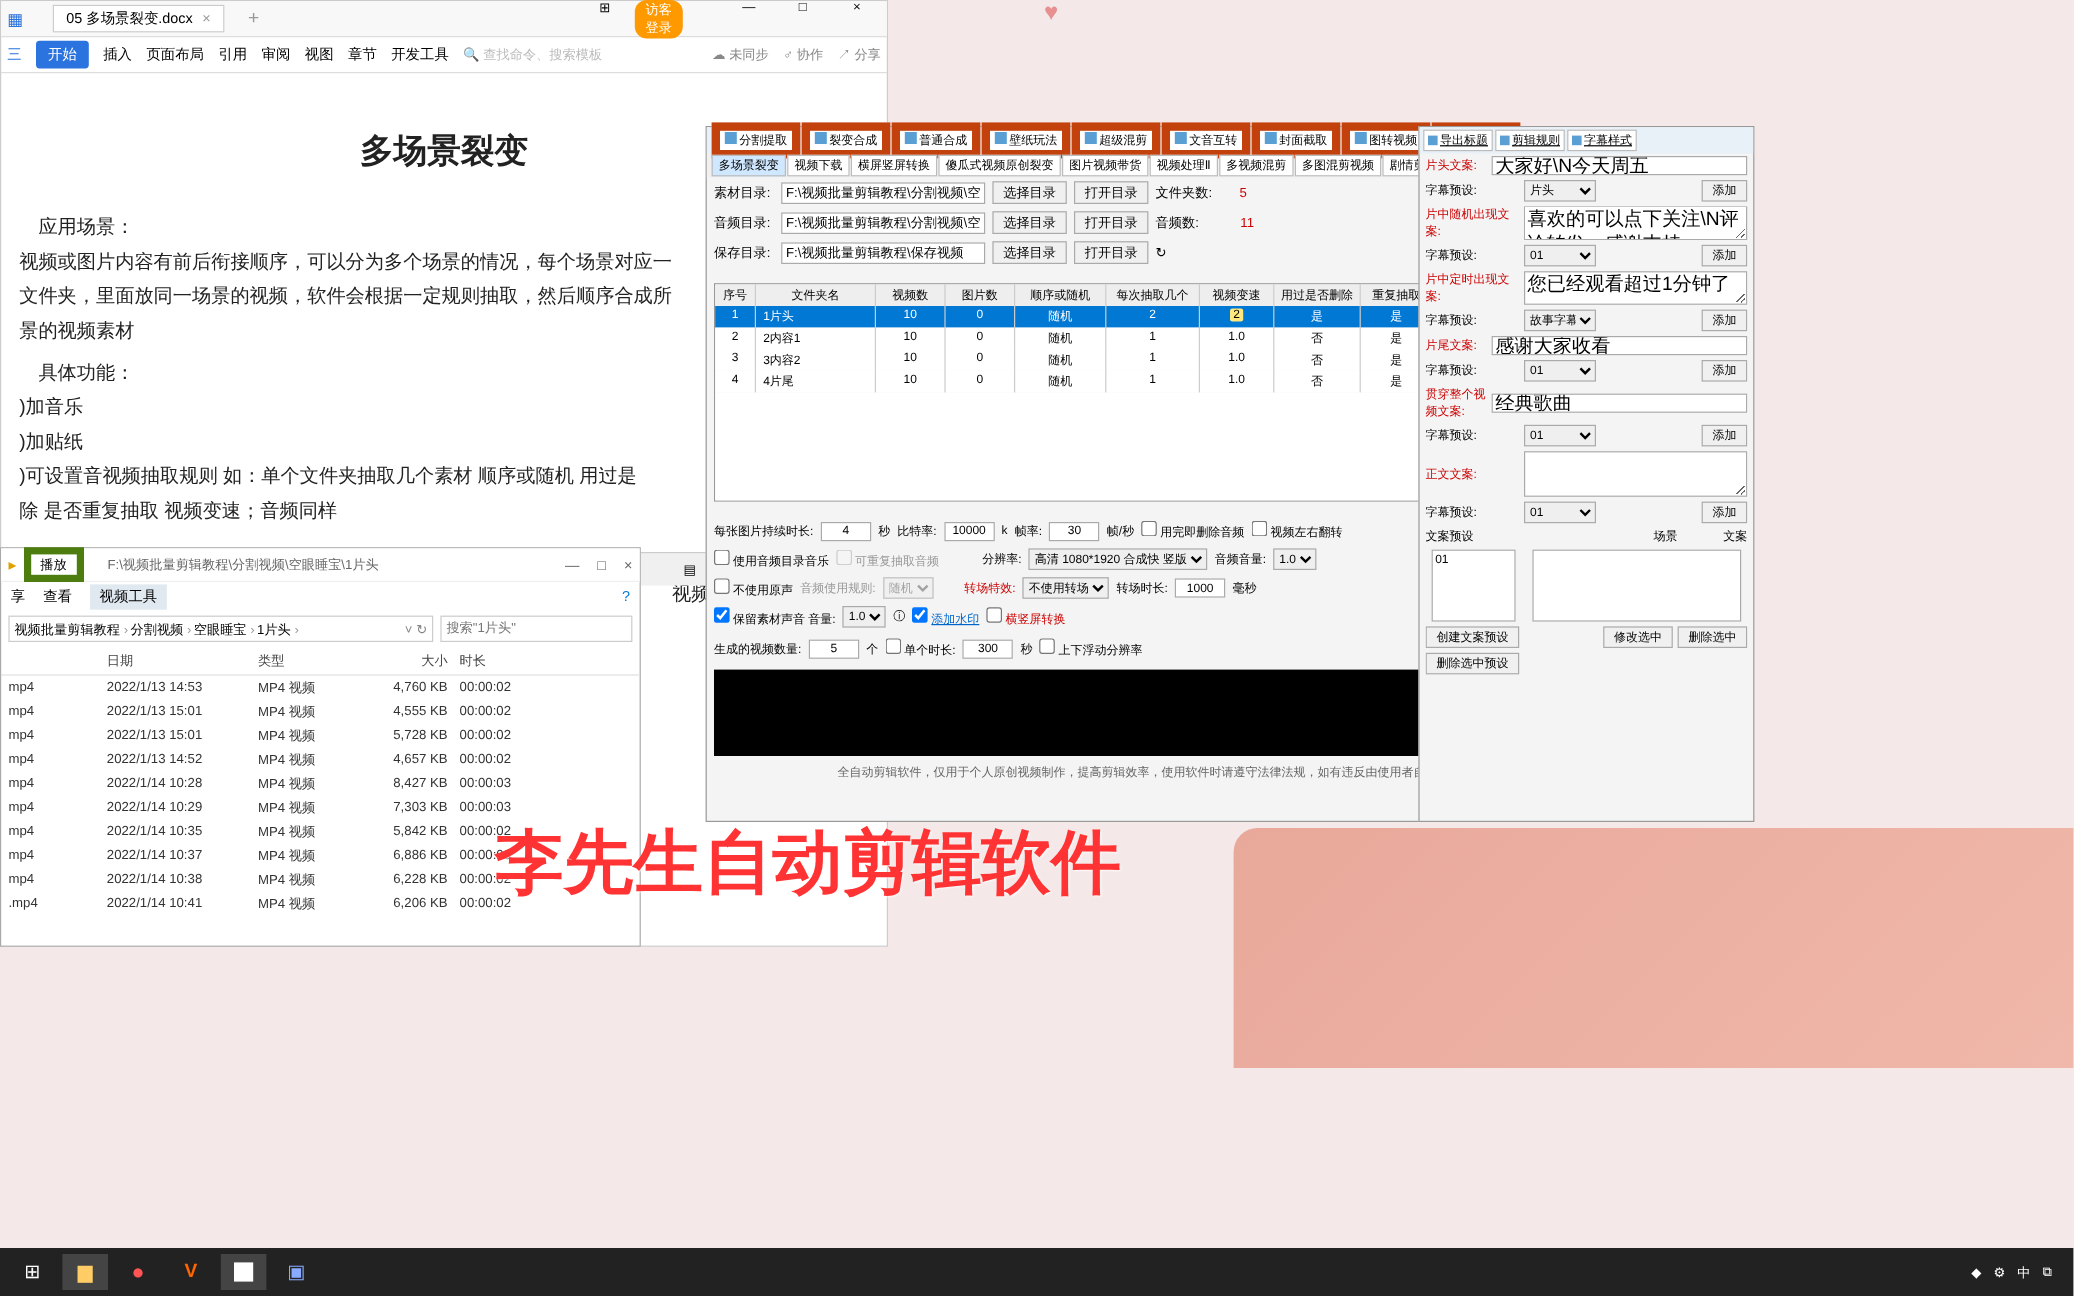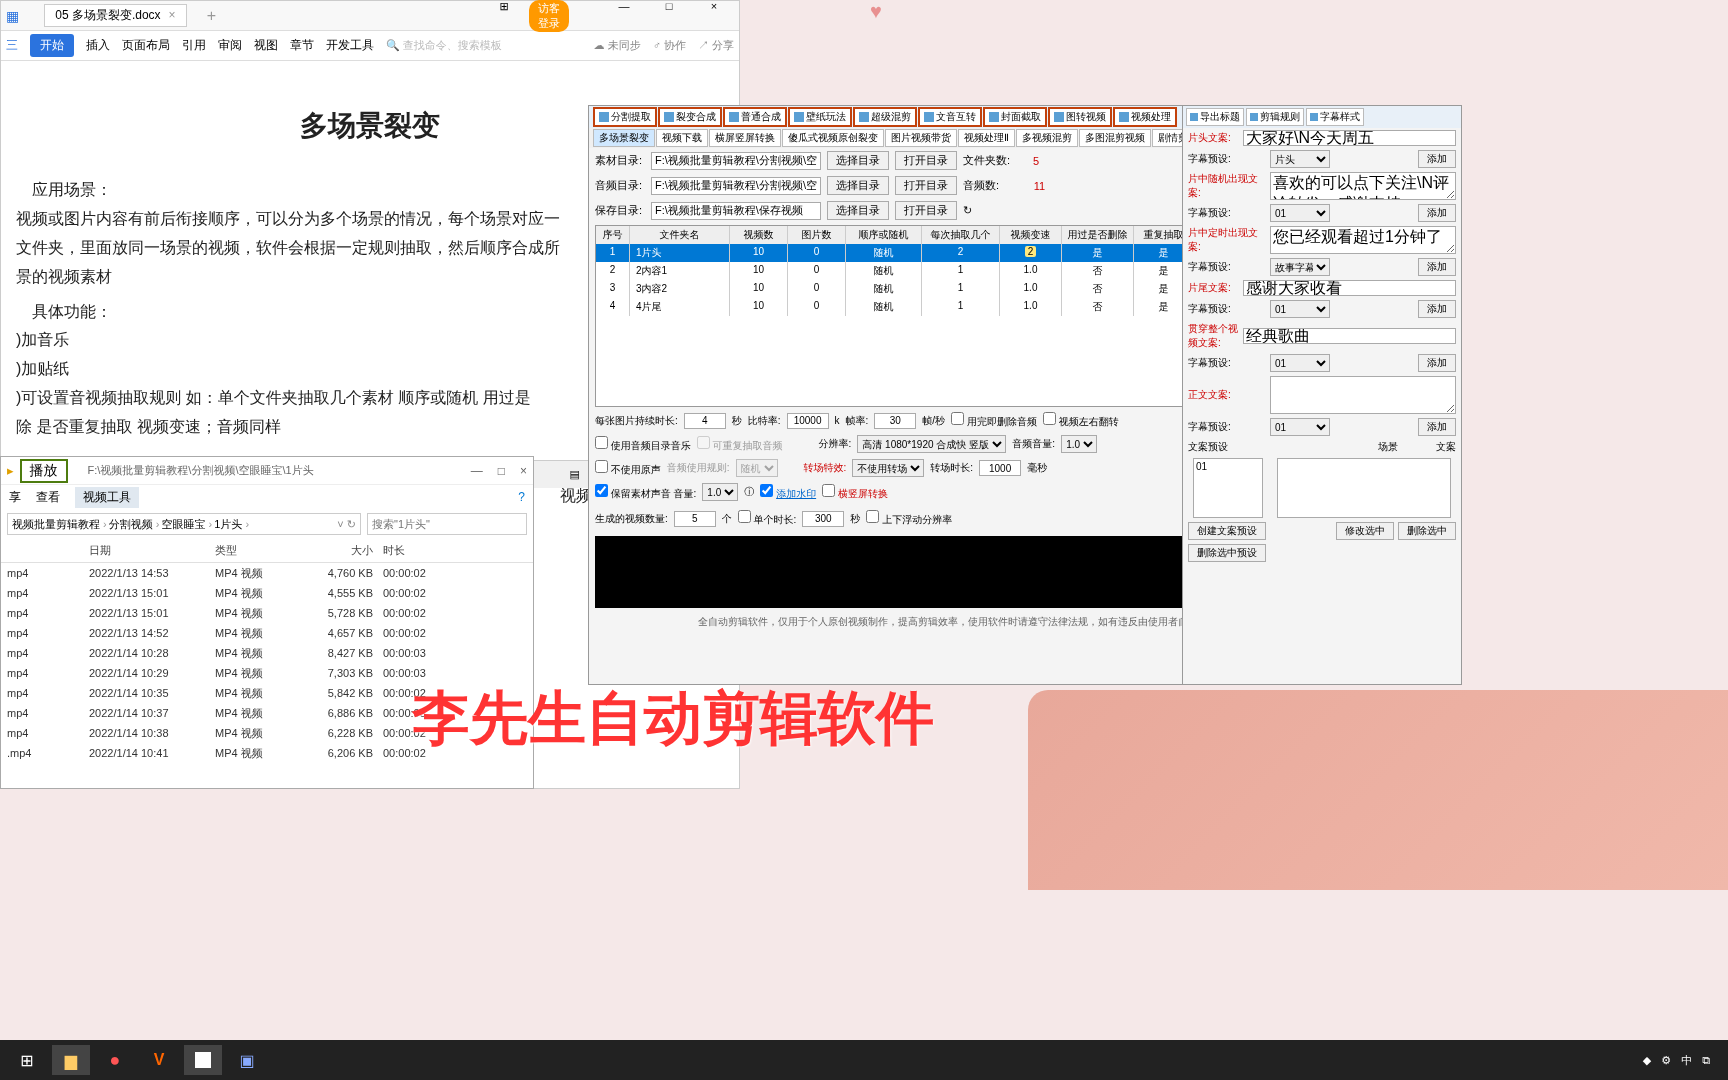--- a/index.html
+++ b/index.html
@@ -27,46 +27,46 @@
 .fexp-addr { height:30px; display:flex; align-items:center; padding:0 6px; gap:6px; }
 .fexp-bc { flex:1; border:1px solid #ccc; height:22px; display:flex; align-items:center; padding:0 4px; font-size:11px; gap:2px; }
 .fexp-bc span:after { content:" › "; color:#999; }
 .fexp-bc span:last-child:after { content:""; }
 .fexp-srch { width:160px; border:1px solid #ccc; height:22px; font-size:11px; padding:0 4px; color:#888; }
 .fexp-cols { display:flex; height:24px; align-items:center; border-bottom:1px solid #e0e0e0; font-size:11px; color:#444; }
 .fc-name{width:88px;padding-left:6px}.fc-date{width:126px}.fc-type{width:96px}.fc-size{width:72px;text-align:right;padding-right:10px}.fc-dur{width:80px}
 .fexp-row { display:flex; height:20px; align-items:center; font-size:11px; color:#333; }
 .editor { position:absolute; left:588px; top:105px; width:790px; height:580px; background:#f4f4f4; border:1px solid #999; font-size:11px; }
 .e-top { height:22px; background:#e8f0f8; display:flex; align-items:center; padding:0 4px; gap:1px; }
-.e-top .t { background:#fff; border:2px solid #c2410c; padding:1px 4px; font-size:10px; display:flex; align-items:center; gap:2px; }
+.e-top .t { background:#fff; border:7px solid #c2410c; padding:1px 4px; font-size:10px; display:flex; gap:2px; }
 .e-top .ico { width:10px; height:10px; background:#5a9fd4; display:inline-block; }
 .e-sub { height:20px; background:#f0f0f0; display:flex; align-items:center; padding:0 4px; gap:1px; font-size:10px; }
 .e-sub .s { border:1px solid #bbb; padding:1px 5px; background:#fff; }
 .e-sub .s.act { background:#d0e8ff; }
 .e-row { display:flex; align-items:center; padding:3px 6px; gap:6px; }
 .e-lbl { width:50px; font-size:11px; }
 .e-inp { border:1px solid #aaa; height:18px; padding:0 3px; font-size:11px; flex:1; background:#fff; }
 .e-btn { border:1px solid #aaa; background:#f0f0f0; padding:1px 8px; font-size:11px; }
-.e-tbl { margin:2px 6px; border:1px solid #999; }
+.e-tbl { margin:13px 6px; border:1px solid #999; }
 .e-th { display:flex; background:#eee; font-size:10px; }
 .e-th div,.e-td div { border-right:1px solid #ccc; padding:2px 0; text-align:center; }
 .e-td { display:flex; font-size:10px; background:#fff; }
 .e-td.sel { background:#0078d4; color:#fff; }
 .e-td .hl { background:#ffe97f; color:#000; border-radius:2px; padding:0 3px; }
 .ec0{width:34px}.ec1{width:100px;text-align:left;padding-left:6px}.ec2{width:58px}.ec3{width:58px}.ec4{width:76px}.ec5{width:78px}.ec6{width:62px}.ec7{width:72px}.ec8{width:60px}
 .e-opts { padding:3px 6px; font-size:10px; display:flex; flex-wrap:wrap; gap:6px; align-items:center; }
 .e-opts input[type=text]{ width:42px; border:1px solid #aaa; height:16px; font-size:10px; text-align:center; }
 .e-opts select{ border:1px solid #aaa; height:18px; font-size:10px; }
 .e-log { margin:3px 6px; height:72px; background:#000; position:relative; }
 .e-log .clr { position:absolute; right:2px; top:2px; background:#eee; border:1px solid #999; font-size:10px; padding:1px 6px; }
 .e-bigbtn { border:1px solid #888; background:linear-gradient(#fff,#e0e0e0); padding:3px 14px; font-size:11px; }
 .e-link { color:#0066cc; text-decoration:underline; }
 .e-foot { font-size:10px; color:#666; padding:4px 8px; text-align:center; }
 .rpanel { position:absolute; left:1182px; top:105px; width:280px; height:580px; background:#f4f4f4; border:1px solid #999; font-size:10px; }
-.rp-top { height:22px; background:#e8f0f8; display:flex; align-items:center; gap:2px; padding:0 3px; }
+.rp-top { height:22px; background:#e8f0f8; display:flex; align-items:center; gap:2px; padding:0 3px;text-decoration:underline; }
 .rp-top .t { background:#fff; border:1px solid #bbb; padding:1px 3px; display:flex; align-items:center; gap:2px; }
 .rp-row { display:flex; align-items:center; padding:2px 5px; gap:4px; }
 .rp-lbl { width:78px; color:#c00; font-size:10px; }
 .rp-lbl.b { color:#000; }
 .rp-inp { border:1px solid #aaa; flex:1; height:16px; font-size:16px; padding:0 2px; background:#fff; }
 .rp-sel { border:1px solid #aaa; height:18px; width:60px; font-size:10px; }
 .rp-btn { border:1px solid #aaa; background:#f0f0f0; padding:1px 8px; font-size:10px; }
 .rp-box { margin:2px 5px; border:1px solid #aaa; height:60px; background:#fff; font-size:10px; padding:2px; }
 .banner { position:absolute; left:412px; top:680px; font-size:58px; font-weight:bold; color:#ff3333; text-shadow:1px 1px 2px rgba(255,255,255,.8); z-index:50; }
 .statusbar { position:absolute; left:0; bottom:300px; width:740px; height:28px; background:#f0f0f0; border-top:1px solid #ccc; display:flex; align-items:center; justify-content:flex-end; padding:0 10px; gap:8px; font-size:11px; }
@@ -135,21 +135,21 @@
         <span style="position:absolute;left:38px;top:-4px;width:10px;height:10px;background:#888;border-radius:50%"></span>
       </span>
     <span>+</span>
     <span>⛶</span>
   </div>
 </div>
 
 <div class="fexp">
   <div class="fexp-title">
     <span style="color:#e0a000;font-size:13px;margin-right:6px">▸</span>
-    <span style="font-size:14px;padding:1px 8px;border:2px solid #4d7c0f">播放</span>
+    <span style="font-size:11px;padding:1px 8px;border:6px solid #4d7c0f">播放</span>
     <span class="ttl">F:\视频批量剪辑教程\分割视频\空眼睡宝\1片头</span>
     <div class="fexp-wctl">
       <span>—</span>
       <span>□</span>
       <span>×</span>
     </div>
   </div>
   <div class="fexp-menu">
     <span>享</span>
     <span>查看</span>

